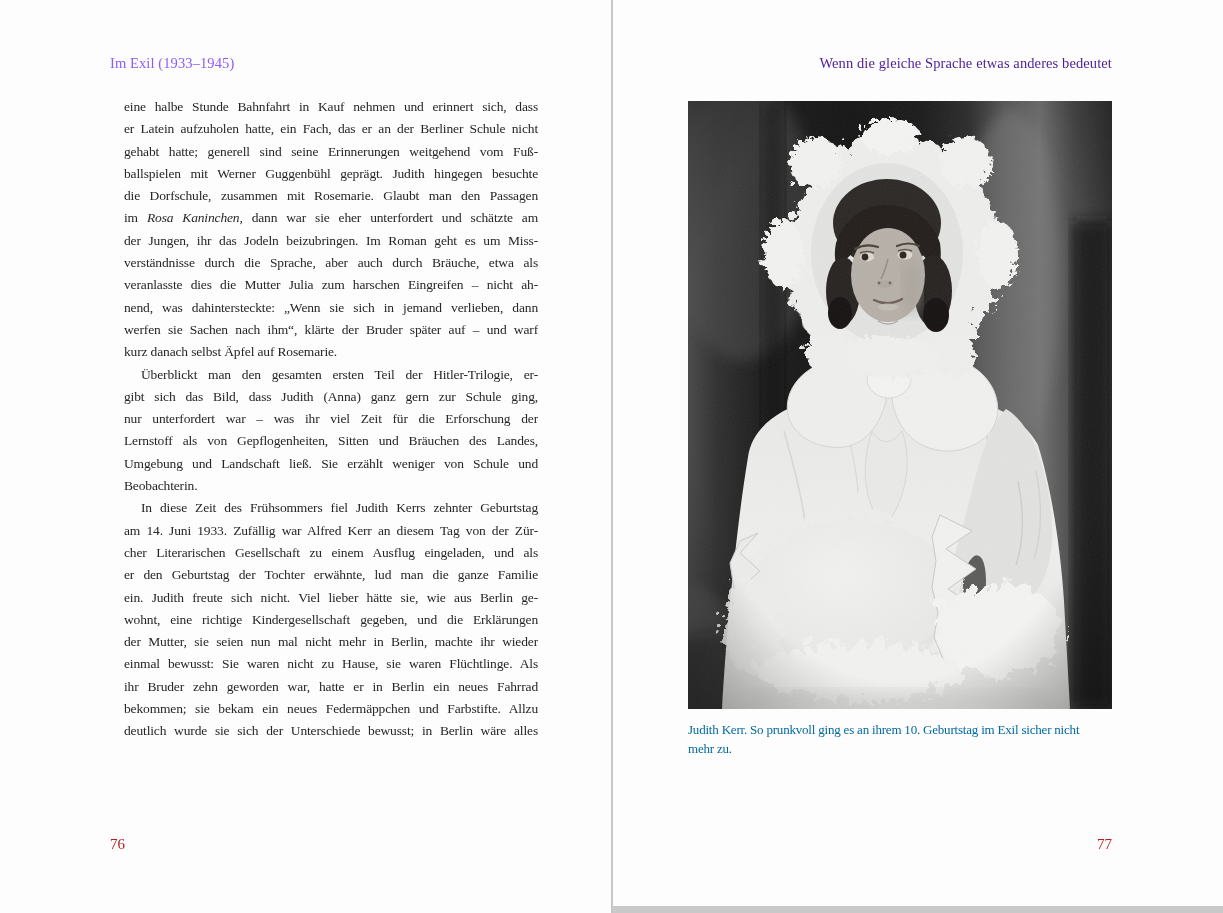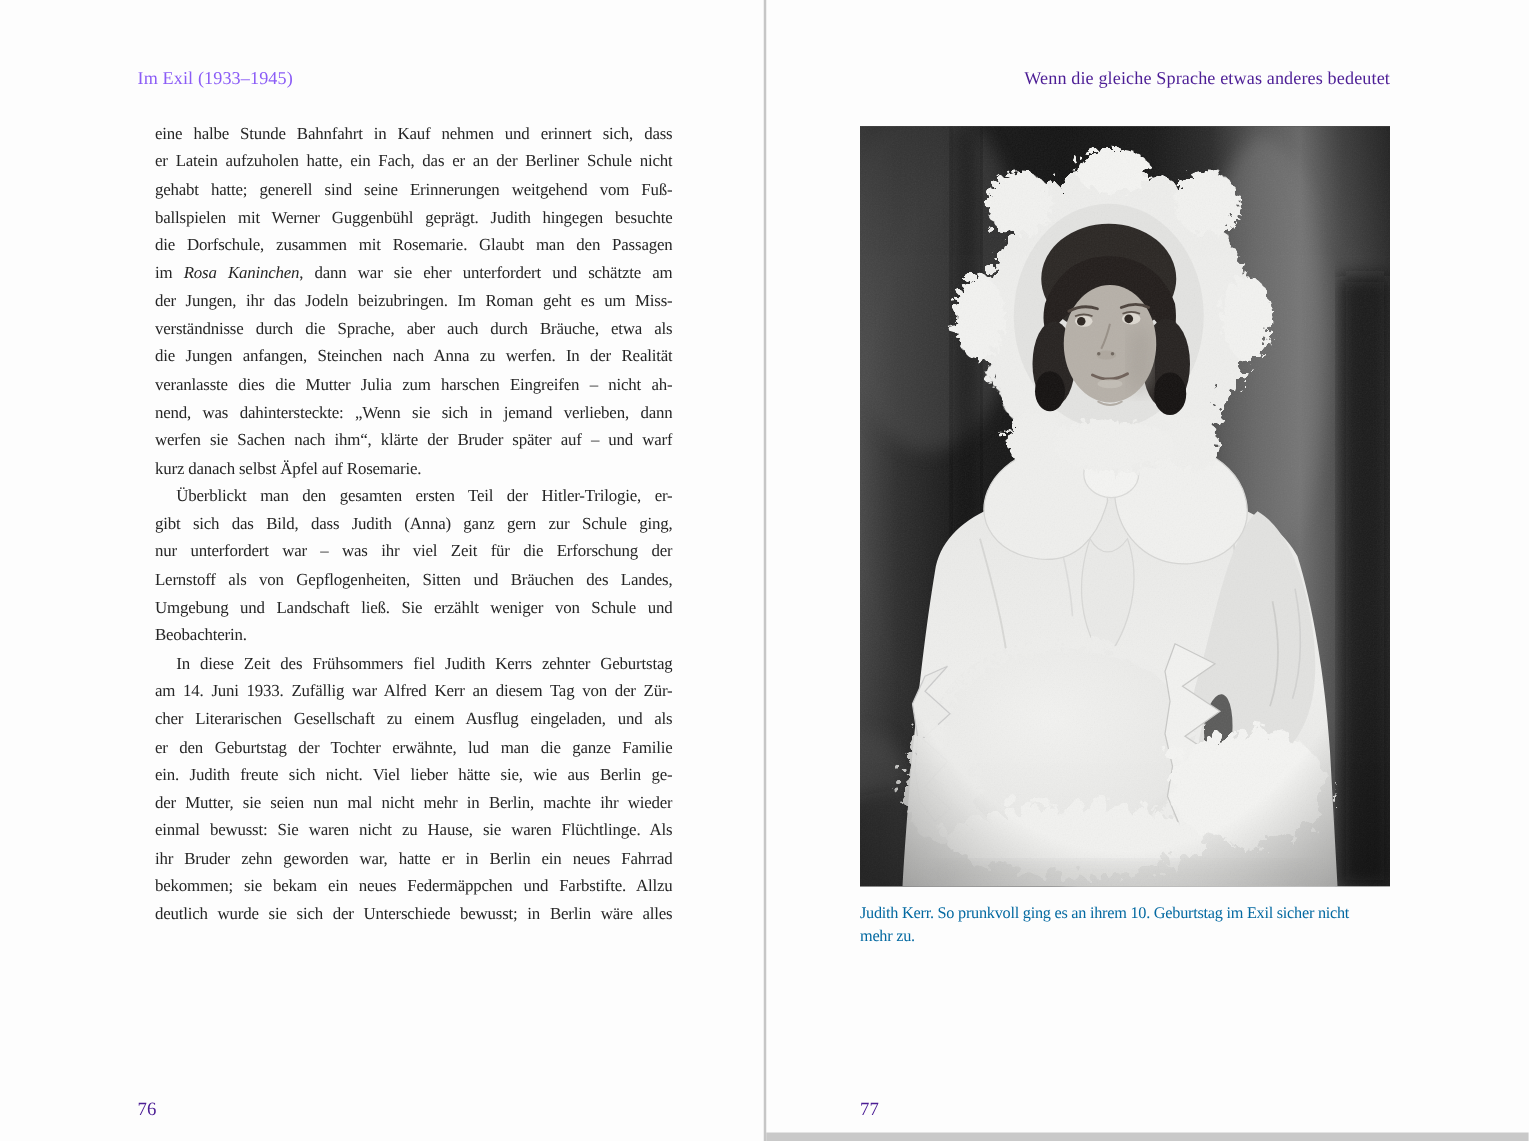--- a/index.html
+++ b/index.html
@@ -22,67 +22,67 @@
     font-size:13.5px;line-height:22.3px;letter-spacing:-0.15px;
     color:#262626;
   }
   .line{
     height:22.3px;overflow:hidden;
     text-align:justify;text-align-last:justify;margin-left:14px;
   }
   .line.lastline{text-align-last:left;}
   .line.indent{text-indent:17px;}
   .line em{font-style:italic;}
-  .pagenum{position:absolute;top:836px;font-size:15px;color:#4c1d95;margin-top:44px;}
+  .pagenum{position:absolute;top:836px;font-size:15px;color:#b91c1c;}
   .pagenum-left{left:110px;}
 
   
   .header-right{position:absolute;left:688px;top:55px;width:424px;text-align:right;font-size:14.5px;color:#4c1d95;letter-spacing:.1px;}
   .photo{position:absolute;left:688px;top:101px;width:424px;height:608px;background:#1a1a1a;}
   .photo svg{display:block;width:100%;height:100%;}
   .caption{position:absolute;left:688px;top:720px;width:434px;font-size:13px;line-height:19px;letter-spacing:-0.2px;color:#0369a1;}
-  .pagenum-right{left:688px;width:424px;}
+  .pagenum-right{left:688px;width:424px;text-align:right;}
 </style>
 </head>
 <body>
 
 <div class="spread">
 
   <div class="header-left">Im Exil (1933–1945)</div>
 
   <div class="body-text">
       <div>
         <div class="line">eine halbe Stunde Bahnfahrt in Kauf nehmen und erinnert sich, dass</div>
         <div class="line">er Latein aufzuholen hatte, ein Fach, das er an der Berliner Schule nicht</div>
         <div class="line">gehabt hatte; generell sind seine Erinnerungen weitgehend vom Fuß-</div>
         <div class="line">ballspielen mit Werner Guggenbühl geprägt. Judith hingegen besuchte</div>
         <div class="line">die Dorfschule, zusammen mit Rosemarie. Glaubt man den Passagen</div>
         <div class="line">im <em>Rosa Kaninchen</em>, dann war sie eher unterfordert und schätzte am</div>
         <div class="line">der Jungen, ihr das Jodeln beizubringen. Im Roman geht es um Miss-</div>
         <div class="line">verständnisse durch die Sprache, aber auch durch Bräuche, etwa als</div>
-        <div class="line">die Jungen anfangen, Steinchen nach Anna zu werfen. In der Realität</div>
         <div class="line">veranlasste dies die Mutter Julia zum harschen Eingreifen – nicht ah-</div>
         <div class="line">nend, was dahintersteckte: „Wenn sie sich in jemand verlieben, dann</div>
         <div class="line">werfen sie Sachen nach ihm“, klärte der Bruder später auf – und warf</div>
         <div class="line lastline">kurz danach selbst Äpfel auf Rosemarie.</div>
       </div>
       <div>
         <div class="line indent">Überblickt man den gesamten ersten Teil der Hitler-Trilogie, er-</div>
         <div class="line">gibt sich das Bild, dass Judith (Anna) ganz gern zur Schule ging,</div>
         <div class="line">nur unterfordert war – was ihr viel Zeit für die Erforschung der</div>
         <div class="line">Lernstoff als von Gepflogenheiten, Sitten und Bräuchen des Landes,</div>
         <div class="line">Umgebung und Landschaft ließ. Sie erzählt weniger von Schule und</div>
         <div class="line lastline">Beobachterin.</div>
       </div>
       <div>
         <div class="line indent">In diese Zeit des Frühsommers fiel Judith Kerrs zehnter Geburtstag</div>
         <div class="line">am 14. Juni 1933. Zufällig war Alfred Kerr an diesem Tag von der Zür-</div>
         <div class="line">cher Literarischen Gesellschaft zu einem Ausflug eingeladen, und als</div>
         <div class="line">er den Geburtstag der Tochter erwähnte, lud man die ganze Familie</div>
         <div class="line">ein. Judith freute sich nicht. Viel lieber hätte sie, wie aus Berlin ge-</div>
+        <div class="line">wohnt, eine richtige Kindergesellschaft gegeben, und die Erklärungen</div>
         <div class="line">der Mutter, sie seien nun mal nicht mehr in Berlin, machte ihr wieder</div>
         <div class="line">einmal bewusst: Sie waren nicht zu Hause, sie waren Flüchtlinge. Als</div>
         <div class="line">ihr Bruder zehn geworden war, hatte er in Berlin ein neues Fahrrad</div>
         <div class="line">bekommen; sie bekam ein neues Federmäppchen und Farbstifte. Allzu</div>
         <div class="line">deutlich wurde sie sich der Unterschiede bewusst; in Berlin wäre alles</div>
       </div>
     </div>
 
   <div class="pagenum pagenum-left">76</div>
 

